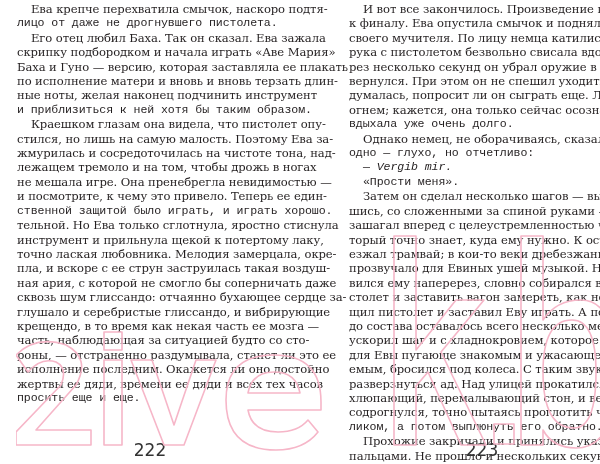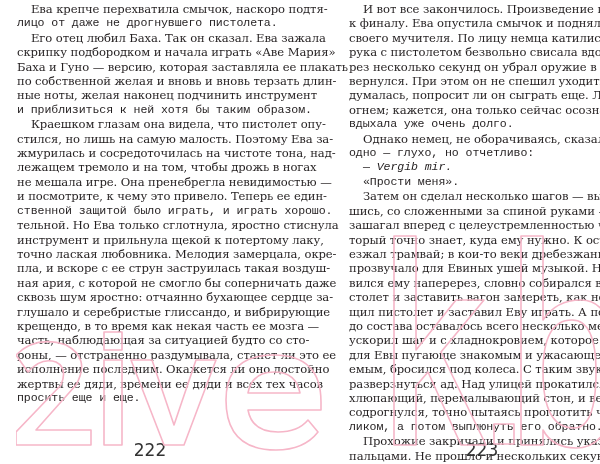--- a/index.html
+++ b/index.html
@@ -71,36 +71,36 @@
 <body>
 
 <div class="spread">
   <div class="page page-left">
     <div class="text-block" id="left-text">
         <div class="line indent"><span>Ева крепче перехватила смычок, наскоро подтя-</span></div>
         <div class="line last"><span>лицо от даже не дрогнувшего пистолета.</span></div>
         <div class="line indent"><span>Его отец любил Баха. Так он сказал. Ева зажала</span></div>
         <div class="line"><span>скрипку подбородком и начала играть «Аве Мария»</span></div>
         <div class="line"><span>Баха и Гуно — версию, которая заставляла ее плакать</span></div>
-        <div class="line"><span>по собственной желая и вновь и вновь терзать длин-</span></div>
+        <div class="line"><span>по исполнение матери и вновь и вновь терзать длин-</span></div>
         <div class="line"><span>ные ноты, желая наконец подчинить инструмент</span></div>
         <div class="line last"><span>и приблизиться к ней хотя бы таким образом.</span></div>
         <div class="line indent"><span>Краешком глазам она видела, что пистолет опу-</span></div>
         <div class="line"><span>стился, но лишь на самую малость. Поэтому Ева за-</span></div>
         <div class="line"><span>жмурилась и сосредоточилась на чистоте тона, над-</span></div>
         <div class="line"><span>лежащем тремоло и на том, чтобы дрожь в ногах</span></div>
         <div class="line"><span>не мешала игре. Она пренебрегла невидимостью —</span></div>
         <div class="line"><span>и посмотрите, к чему это привело. Теперь ее един-</span></div>
         <div class="line last"><span>ственной защитой было играть, и играть хорошо.</span></div>
         <div class="line"><span>тельной. Но Ева только сглотнула, яростно стиснула</span></div>
         <div class="line"><span>инструмент и прильнула щекой к потертому лаку,</span></div>
         <div class="line"><span>точно лаская любовника. Мелодия замерцала, окре-</span></div>
         <div class="line"><span>пла, и вскоре с ее струн заструилась такая воздуш-</span></div>
         <div class="line"><span>ная ария, с которой не смогло бы соперничать даже</span></div>
-        <div class="line"><span>сквозь шум яростно: отчаянно бухающее сердце за-</span></div>
+        <div class="line"><span>сквозь шум глиссандо: отчаянно бухающее сердце за-</span></div>
         <div class="line"><span>глушало и серебристые глиссандо, и вибрирующие</span></div>
         <div class="line"><span>крещендо, в то время как некая часть ее мозга —</span></div>
         <div class="line"><span>часть, наблюдающая за ситуацией будто со сто-</span></div>
         <div class="line"><span>роны, — отстраненно раздумывала, станет ли это ее</span></div>
         <div class="line"><span>исполнение последним. Окажется ли оно достойно</span></div>
         <div class="line"><span>жертвы ее дяди, времени ее дяди и всех тех часов</span></div>
         <div class="line last"><span>просить еще и еще.</span></div>
       </div>
     <div class="folio">222</div>
   </div>

